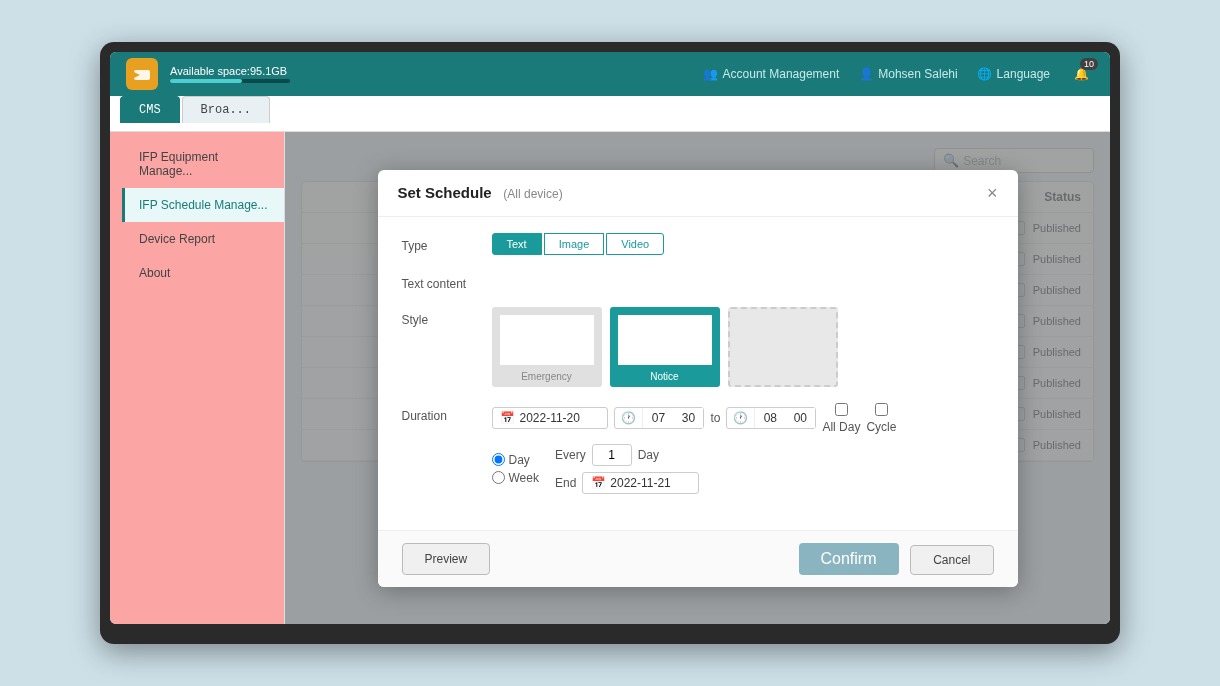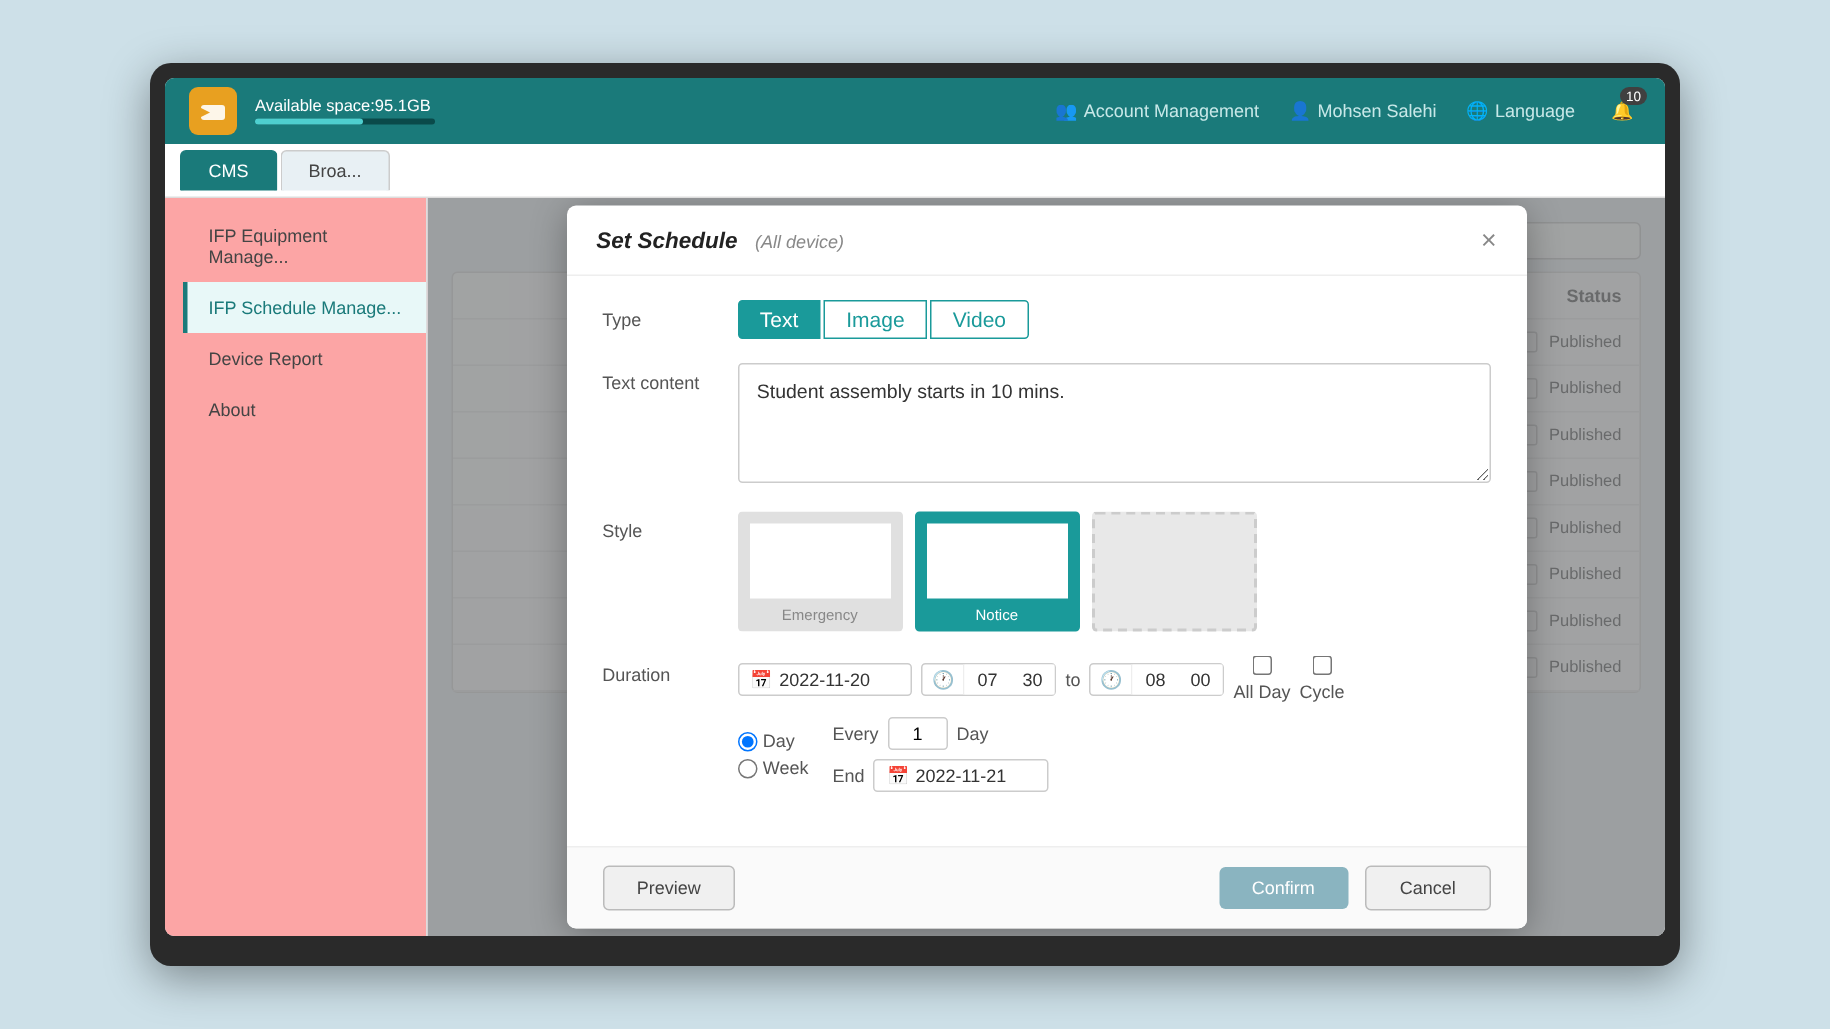--- a/index.html
+++ b/index.html
@@ -113,22 +113,23 @@
       padding: 1px 4px;
     }
 
     
     .nav-tabs {
       background: #fff;
       display: flex;
       border-bottom: 1px solid #ddd;
       flex-shrink: 0;
       height: 36px;
-      align-items: center;
+      align-items: flex-start;
       padding-left: 10px;
+      font-family: Liberation Mono, monospace;
     }
     .nav-tab {
       padding: 6px 18px;
       font-size: 12px;
       cursor: pointer;
       border-radius: 4px 4px 0 0;
       background: #e8f0f4;
       border: 1px solid #ccc;
       border-bottom: none;
       margin-right: 2px;
@@ -251,21 +252,20 @@
       max-width: 90%;
       box-shadow: 0 4px 24px rgba(0,0,0,0.3);
       overflow: hidden;
     }
     .modal-header {
       display: flex;
       align-items: center;
       justify-content: space-between;
       padding: 14px 20px;
       border-bottom: 1px solid #eee;
-      font-style: italic;
     }
     .modal-title {
       font-size: 15px;
       font-weight: bold;
       color: #222;
     }
     .modal-subtitle {
       font-size: 12px;
       color: #888;
       margin-left: 8px;
@@ -305,21 +305,21 @@
       flex: 1;
     }
 
     
     .type-btn-group {
       display: flex;
       gap: 2px;
     }
     .type-btn {
       padding: 4px 14px;
-      font-size: 14px;
+      font-size: 11px;
       border: 1px solid #1a9a9a;
       cursor: pointer;
       background: #fff;
       color: #1a9a9a;
     }
     .type-btn.active {
       background: #1a9a9a;
       color: #fff;
     }
     .type-btn:first-child { border-radius: 3px 0 0 3px; }
@@ -476,21 +476,21 @@
       background: #f0f0f0;
       font-size: 12px;
       cursor: pointer;
       color: #444;
     }
     .btn-confirm {
       padding: 7px 22px;
       border: none;
       border-radius: 4px;
       background: #8ab4c0;
-      font-size: 12px;
+      font-size: 16px;
       cursor: pointer;
       color: #fff;
     }
     .btn-cancel {
       padding: 7px 22px;
       border: 1px solid #bbb;
       border-radius: 4px;
       background: #f0f0f0;
       font-size: 12px;
       cursor: pointer;
@@ -627,23 +627,20 @@
                     <div class="type-btn-group">
                       <button class="type-btn active">Text</button>
                       <button class="type-btn">Image</button>
                       <button class="type-btn">Video</button>
                     </div>
                   </div>
                 </div>
 
                 <div class="form-row">
                   <div class="form-label">Text content</div>
-                  <div class="form-control">
-                    <textarea class="text-content-area" style="">Student assembly starts in 10 mins.</textarea>
-                  </div>
                 </div>
 
                 <div class="form-row">
                   <div class="form-label">Style</div>
                   <div class="form-control">
                     <div class="style-cards">
                       <div class="style-card emergency">
                         <div class="card-inner"></div>
                         <div class="style-card-label">Emergency</div>
                       </div>

